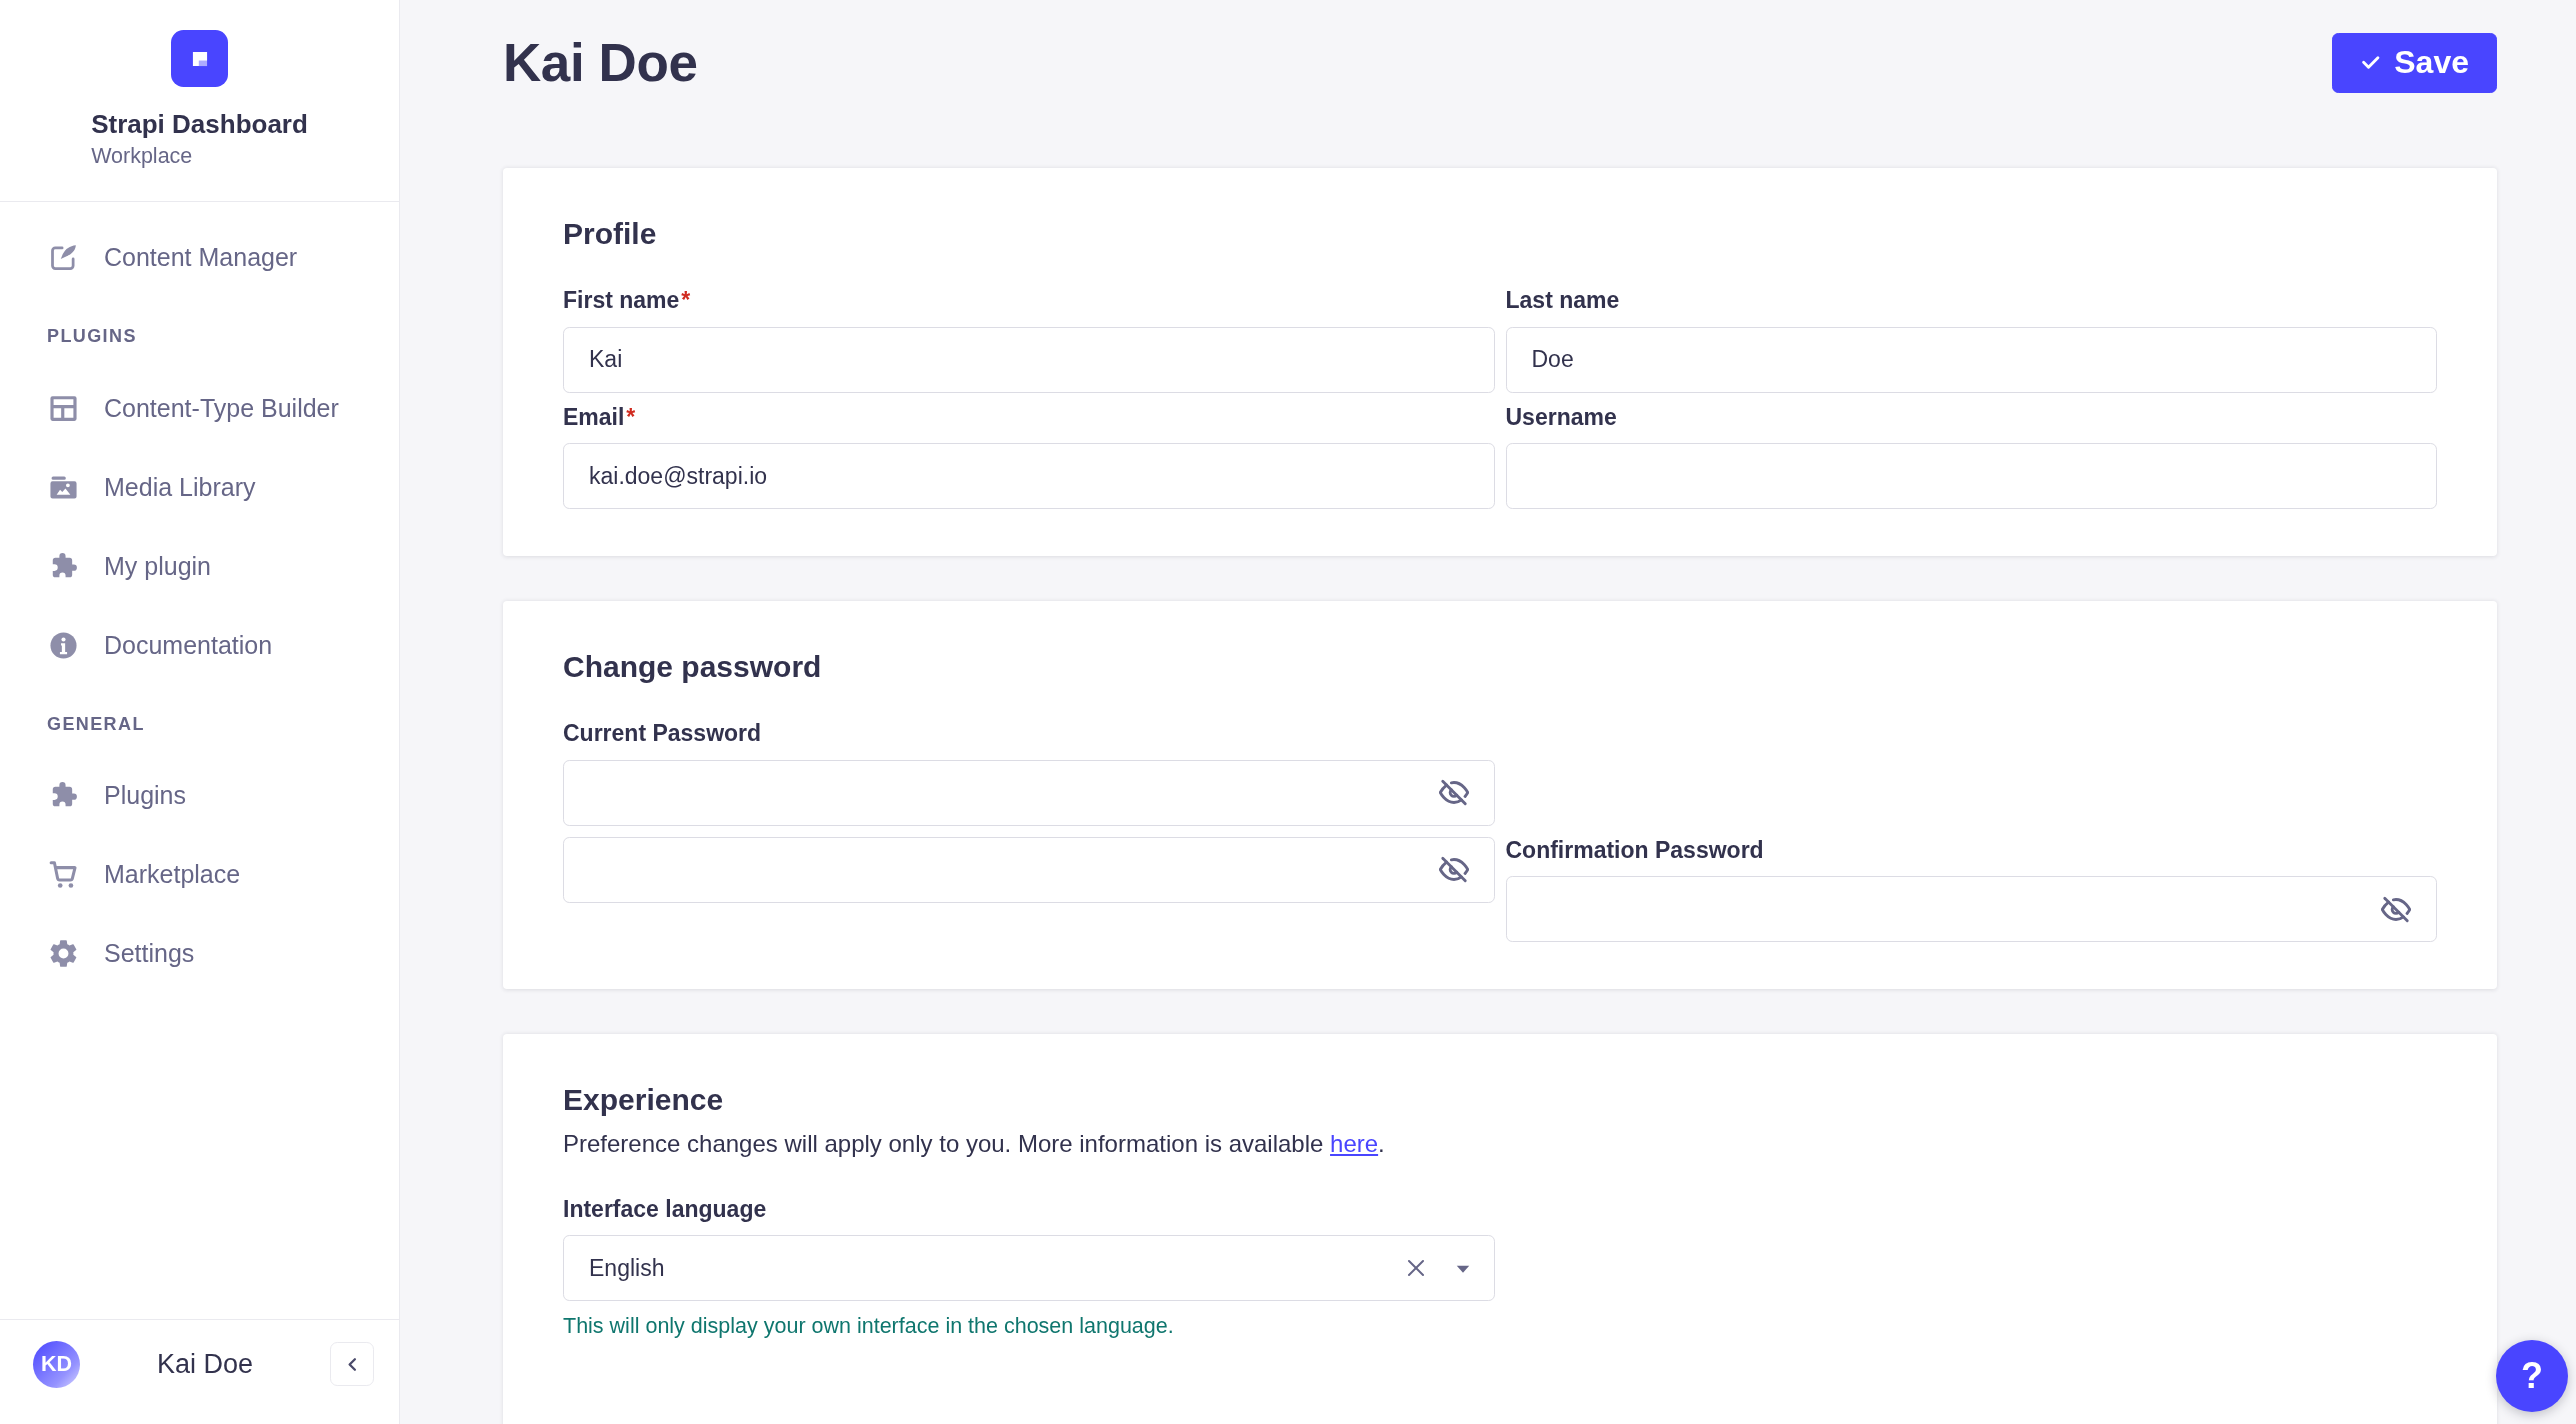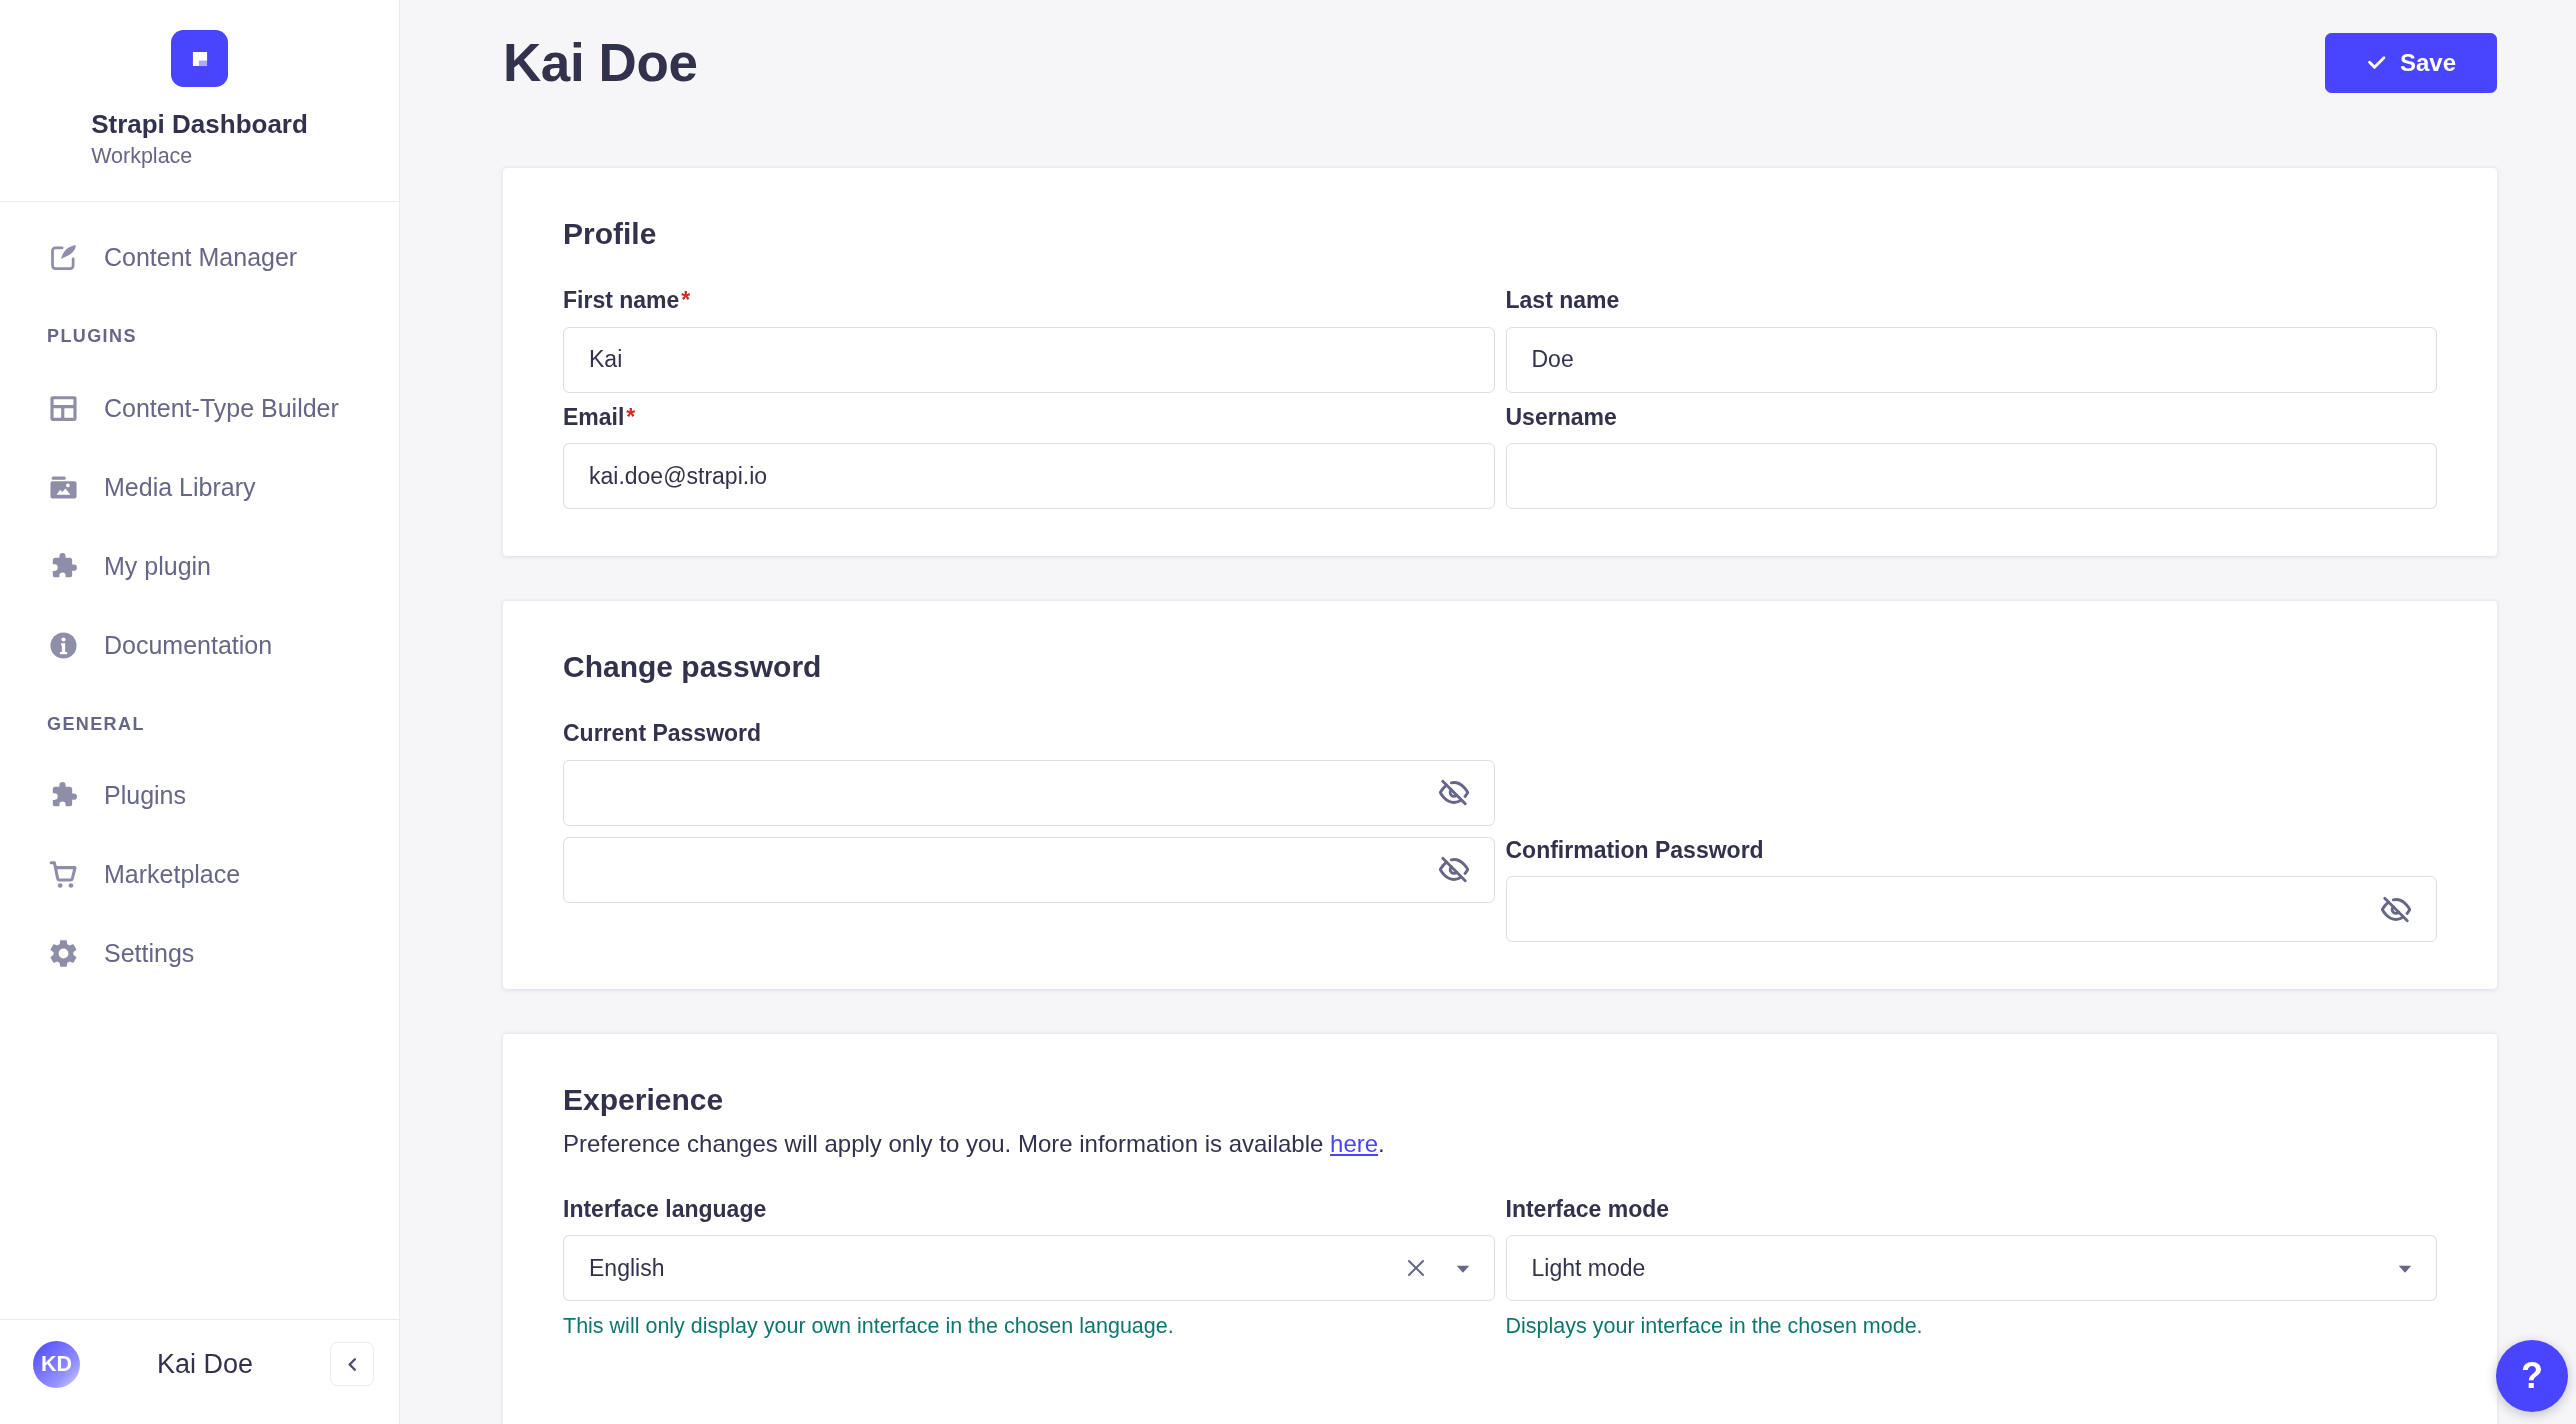--- a/index.html
+++ b/index.html
@@ -63,24 +63,24 @@
 
   
   .main { flex: 1; padding: 32px 79px 0 103px; }
   .page-header {
     display: flex; align-items: center; justify-content: space-between;
     margin-bottom: 75px;
   }
   h1 { font-size: 53px; font-weight: 700; color: #32324d; letter-spacing: -0.4px; }
   .save-btn {
     display: inline-flex; align-items: center; gap: 12.5px;
-    height: 60px; padding: 0 40px;
+    height: 60px; padding: 0 27px;
     background: #4945ff; color: #fff; border: 0.9px solid #4945ff; border-radius: 6.3px;
     font-family: "Liberation Sans", sans-serif;
-    font-size: 24px; font-weight: 600; cursor: pointer;
+    font-size: 32px; font-weight: 600; cursor: pointer;
   }
 
   .card {
     background: #fff; border-radius: 4px;
     box-shadow: 0 0.9px 4.5px rgba(33,33,52,0.12);
     padding: 49px 60px 47px 60px;
     margin-bottom: 45px;
   }
   .card h2 { font-size: 30px; font-weight: 700; color: #32324d; margin-bottom: 36px; }
   .card-exp { min-height: 430px; }
@@ -338,34 +338,20 @@
             </span>
             <span style="display:flex">
               <svg width="16" height="10.7" viewBox="0 0 18 12">
                   <polygon points="2,3 16,3 9,11" fill="#666687"></polygon>
                 </svg>
             </span>
           </span>
         </div>
         <p class="hint">This will only display your own interface in the chosen language.</p>
       </div>
-      <div class="field">
-        <label><span>Interface mode</span></label>
-        <div class="select">
-          <span class="select-value">Light mode</span>
-          <span class="select-icons">
-            <span style="display:flex">
-              <svg width="16" height="10.7" viewBox="0 0 18 12">
-                  <polygon points="2,3 16,3 9,11" fill="#666687"></polygon>
-                </svg>
-            </span>
-          </span>
-        </div>
-        <p class="hint">Displays your interface in the chosen mode.</p>
-      </div>
     </div>
   </section>
 </main>
 
 <button class="help-btn">
   <span>?</span>
 </button>
 
 
 </body></html>

